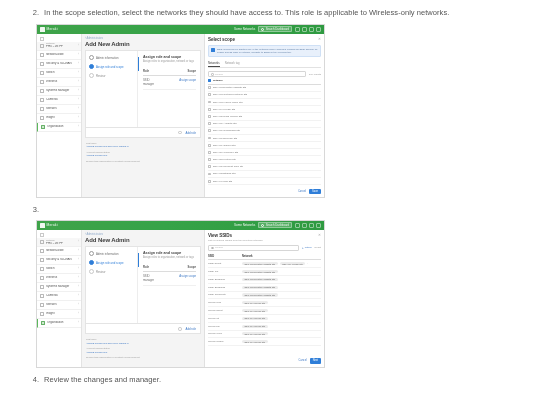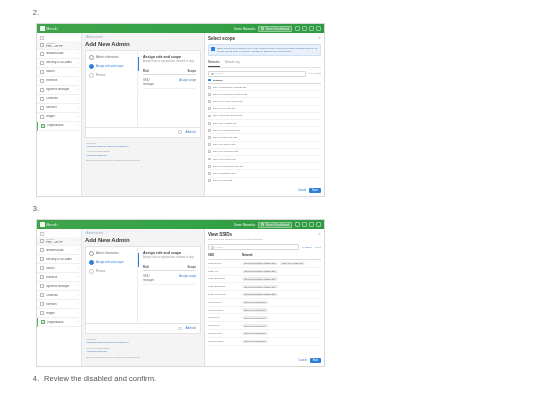--- a/index.html
+++ b/index.html
@@ -136,20 +136,21 @@
   .ssid-name { font-size:2.5px; color:#777; white-space:nowrap; overflow:hidden; text-overflow:ellipsis; }
   .net-pills { display:flex; gap:2px; flex-wrap:nowrap; overflow:hidden; align-items:center; }
   .pill { font-size:2.3px; color:#6b6b6b; background:#ececec; border-radius:4px; padding:.6px 2.5px; white-space:nowrap; }
   .pill-more { font-size:2.5px; color:#9a9a9a; }
 </style>
 </head>
 <body>
 
 <div class="step" style="padding-top:8px;">
   <div class="step-num">2.</div>
+  <div class="step-text">In the scope selection, select the networks they should have access to. This role is applicable to Wireless-only networks.</div>
 </div>
 
 <div class="shot-wrap" style="margin-top:5px;">
   <div class="shot">
 
     <div class="topbar">
       <div class="tb-logo">
         <div class="tb-logo-mark"></div>
         <div class="tb-logo-txt">Meraki</div>
       </div>
@@ -643,14 +644,14 @@
           <div class="btn-ghost">Cancel</div>
           <div class="btn-prime">Next</div>
         </div>
       </div>
     </div>
   </div>
 </div>
 
 <div class="step" style="padding-top:7px;">
   <div class="step-num">4.</div>
-  <div class="step-text">Review the disabled and confirm.</div>
+  <div class="step-text">Review the changes and manager.</div>
 </div>
 
 </body></html>

